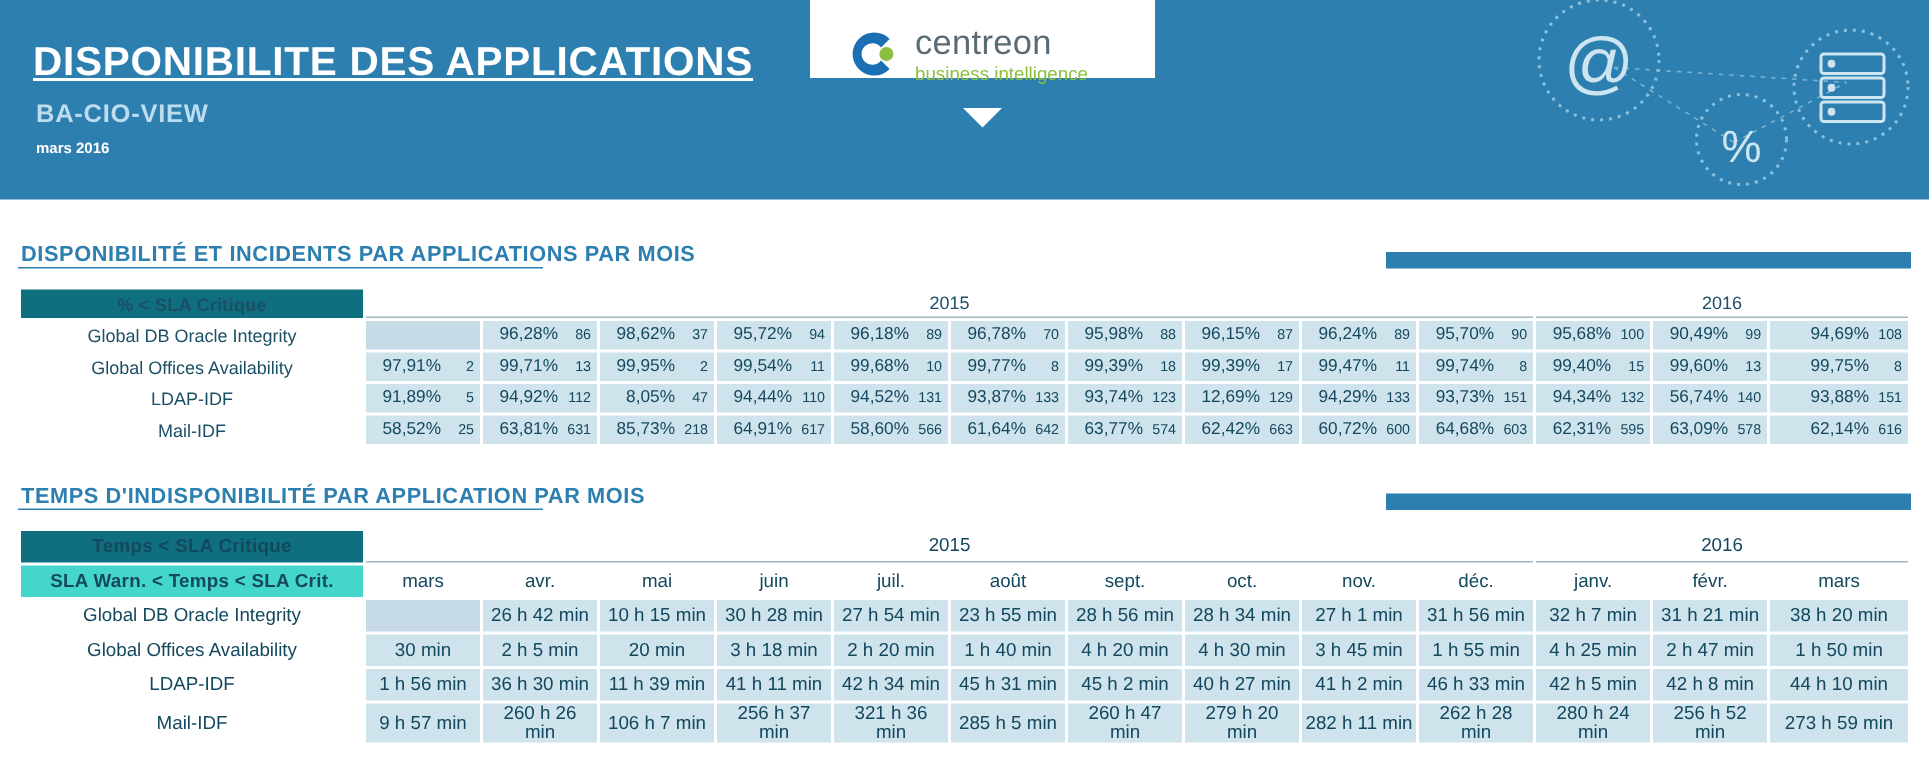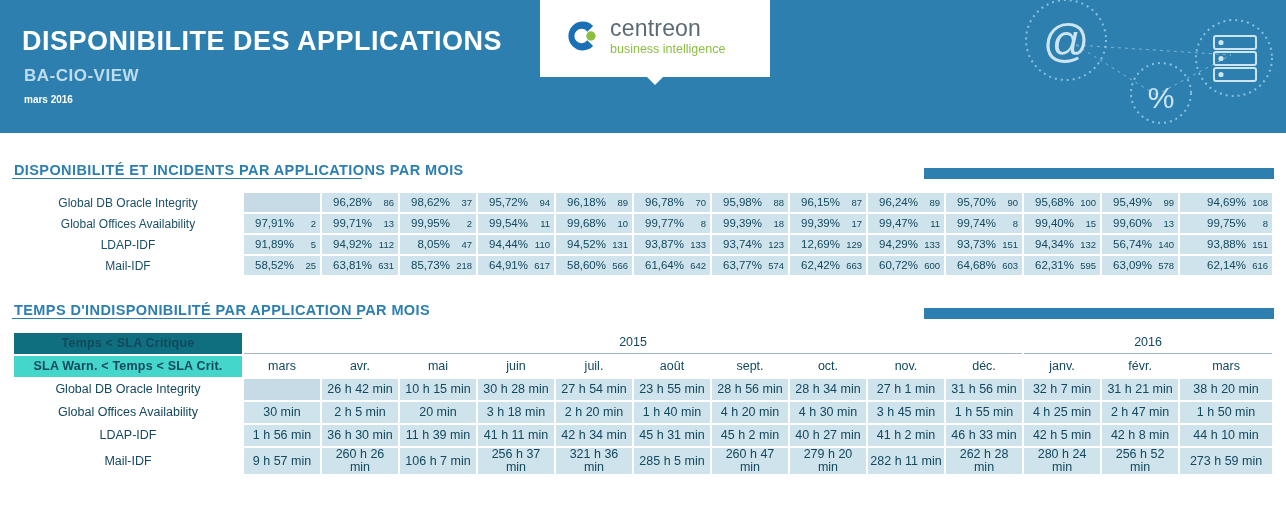--- a/index.html
+++ b/index.html
@@ -19,20 +19,21 @@
     background: #2d7fb0;
     overflow: hidden;
   }
   .header-title {
     position: absolute;
     left: 22px; top: 26px;
     font-size: 27px;
     font-weight: bold;
     color: #ffffff;
     letter-spacing: 0.5px;
+    text-decoration: underline;
   }
   .header-sub {
     position: absolute;
     left: 24px; top: 66px;
     font-size: 17px;
     font-weight: bold;
     color: #bddcee;
     letter-spacing: 0.5px;
   }
   .header-date {
@@ -40,21 +41,21 @@
     left: 24px; top: 94px;
     font-size: 10px;
     font-weight: bold;
     color: #ffffff;
   }
 
   
   .logo-plaque {
     position: absolute;
     left: 540px; top: 0;
-    width: 230px; height: 77px;
+    width: 230px; height: 52px;
     background: #ffffff;
   }
   .logo-plaque:after {
     content: "";
     position: absolute;
     left: 50%; top: 72px;
     margin-left: -13px;
     width: 0; height: 0;
     border-left: 13px solid transparent;
     border-right: 13px solid transparent;
@@ -278,20 +279,25 @@
       <col style="width:76px">
         <col style="width:76px">
         <col style="width:76px">
         <col style="width:76px">
       <col style="width:76px">
         <col style="width:76px">
         <col style="width:76px">
         <col style="width:76px">
     </colgroup>
     <tbody>
+      <tr>
+        <td class="lg-dark">% &lt; SLA Critique</td>
+        <td class="yearhdr" colspan="10">2015</td>
+        <td class="yearhdr" colspan="3">2016</td>
+      </tr>
 
       <tr>
         <td class="rowlabel">Global DB Oracle Integrity</td>
         <td class="cell empty">
             <span class="pct"></span>
             <span class="cnt"></span>
           </td>
         <td class="cell">
             <span class="pct">96,28%</span>
             <span class="cnt">86</span>
@@ -326,21 +332,21 @@
           </td>
         <td class="cell">
             <span class="pct">95,70%</span>
             <span class="cnt">90</span>
           </td>
         <td class="cell">
             <span class="pct">95,68%</span>
             <span class="cnt">100</span>
           </td>
         <td class="cell">
-            <span class="pct">95,49%</span>
+            <span class="pct">90,49%</span>
             <span class="cnt">99</span>
           </td>
         <td class="cell">
             <span class="pct">94,69%</span>
             <span class="cnt">108</span>
           </td>
       </tr>
 
       <tr>
         <td class="rowlabel">Global Offices Availability</td>

